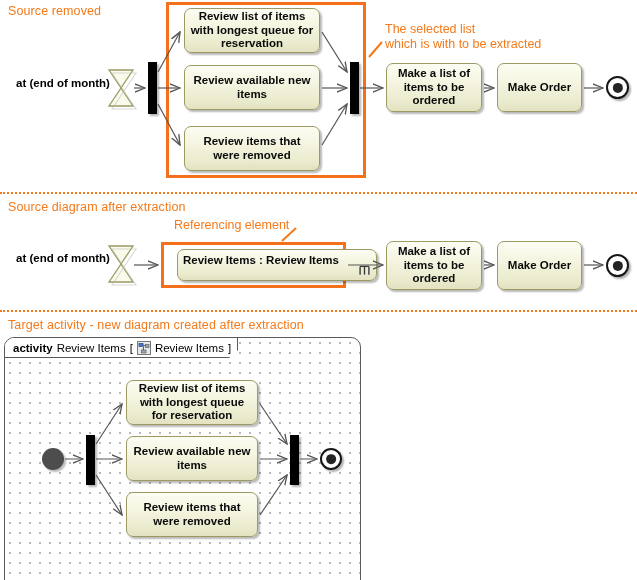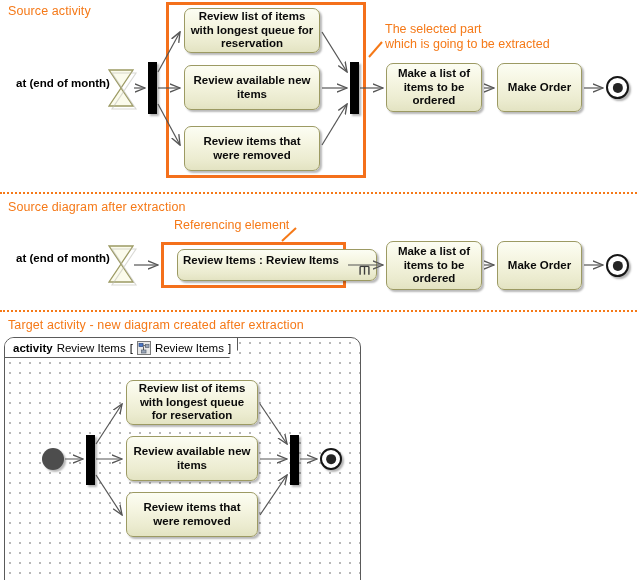--- a/index.html
+++ b/index.html
@@ -172,27 +172,27 @@
   .frame-body { position: absolute; left: 0; top: 19px; right: 0; bottom: 0; }
 
   
   .conns { position: absolute; left: 0; top: 0; pointer-events: none; }
 </style>
 </head>
 <body>
 
 <div id="page">
 
-  <div class="caption" style="left:8px; top:4px;">Source activity</div>
+  <div class="caption" style="left:8px; top:4px;">Source removed</div>
 
   <div class="sel-rect" style="left:166px; top:2px; width:200px; height:176px;"></div>
 
   <div class="annot" style="left:385px; top:22px;">
-    <div>The selected part</div>
-    <div>which is going to be extracted</div>
+    <div>The selected list</div>
+    <div>which is with to be extracted</div>
   </div>
 
   <div class="flow-label" style="left:4px; top:77px;">at (end of month)</div>
 
   <svg class="hourglass" style="left:104px; top:64px;" width="34" height="48" viewBox="0 0 34 48">
     <polygon points="5,6 29,6 17,24 29,42 5,42 17,24" fill="#fbfbec" stroke="#9c9a63" stroke-width="1.3"></polygon>
     <polygon points="8,9 32,9 20,27 32,45 8,45 20,27" fill="none" stroke="#b9b9b0" stroke-width="1.1" opacity="0.55"></polygon>
   </svg>
 
   <div class="bar" style="left:148px; top:62px; width:9px; height:52px;"></div>

